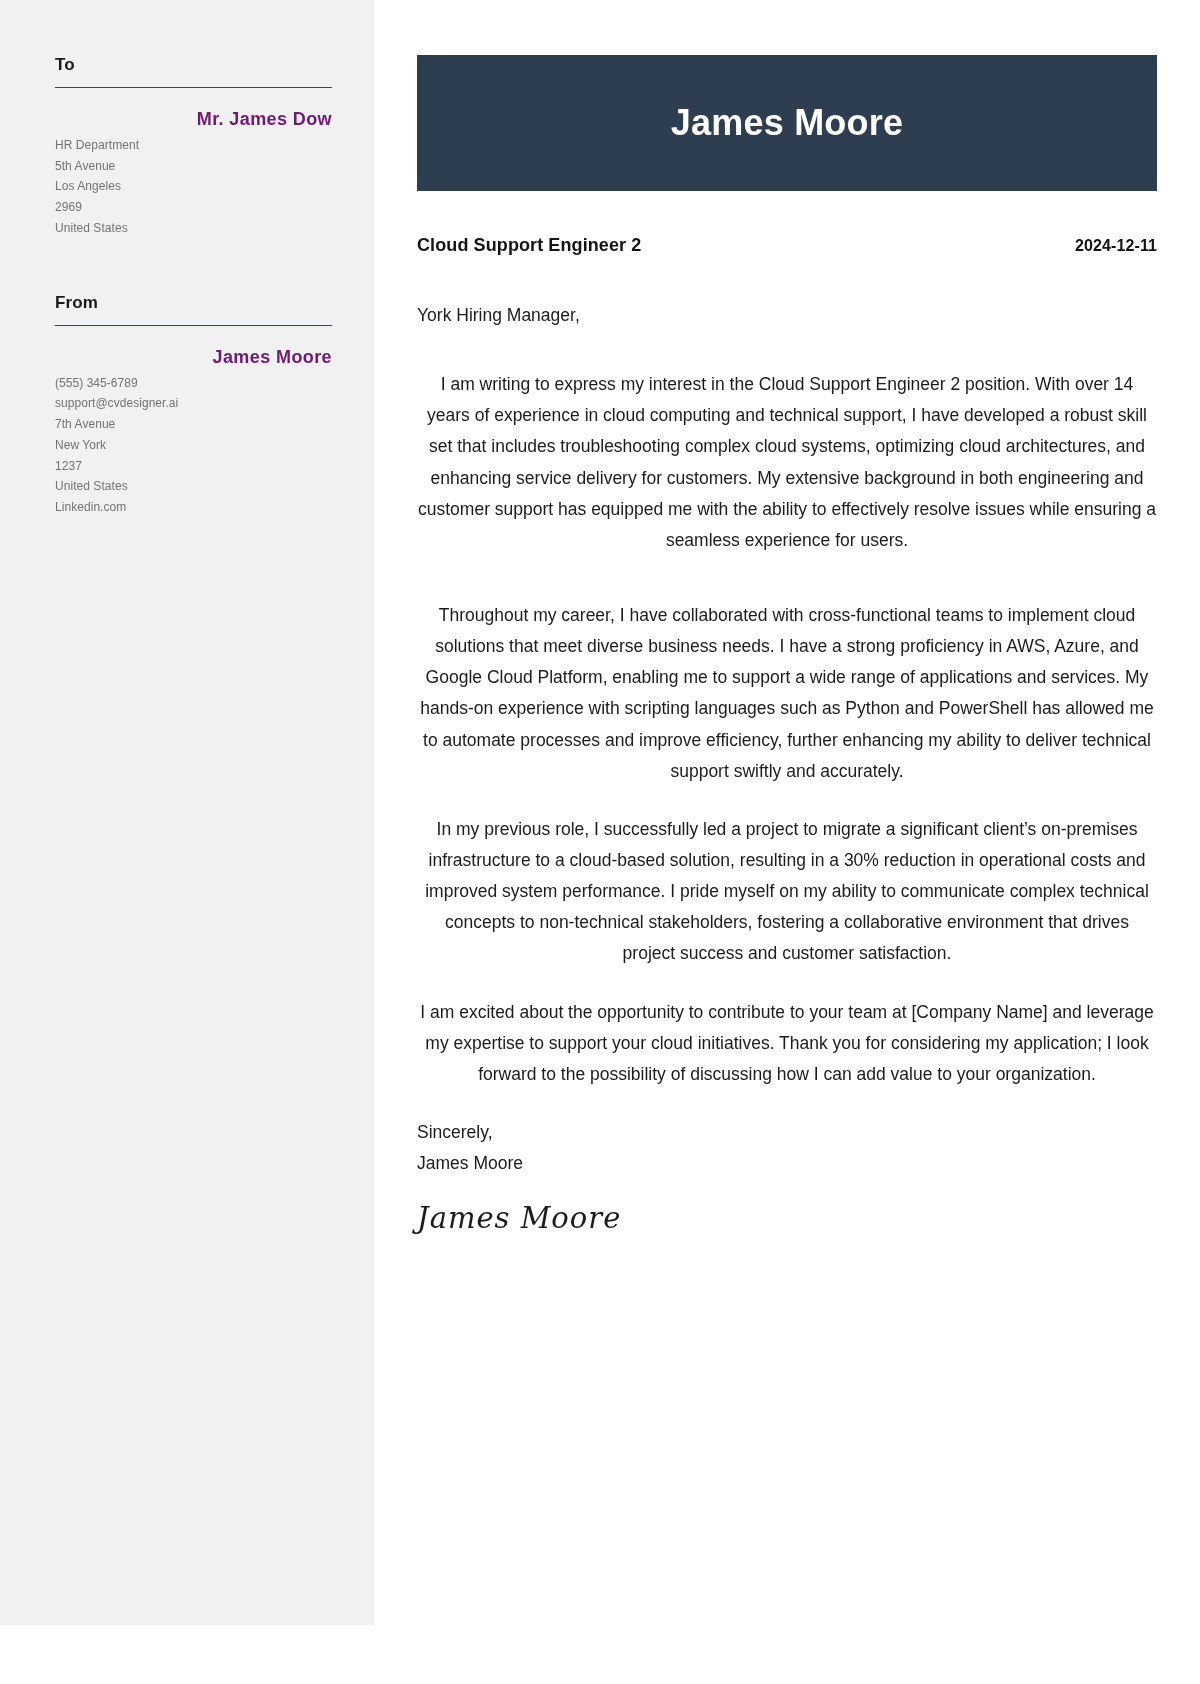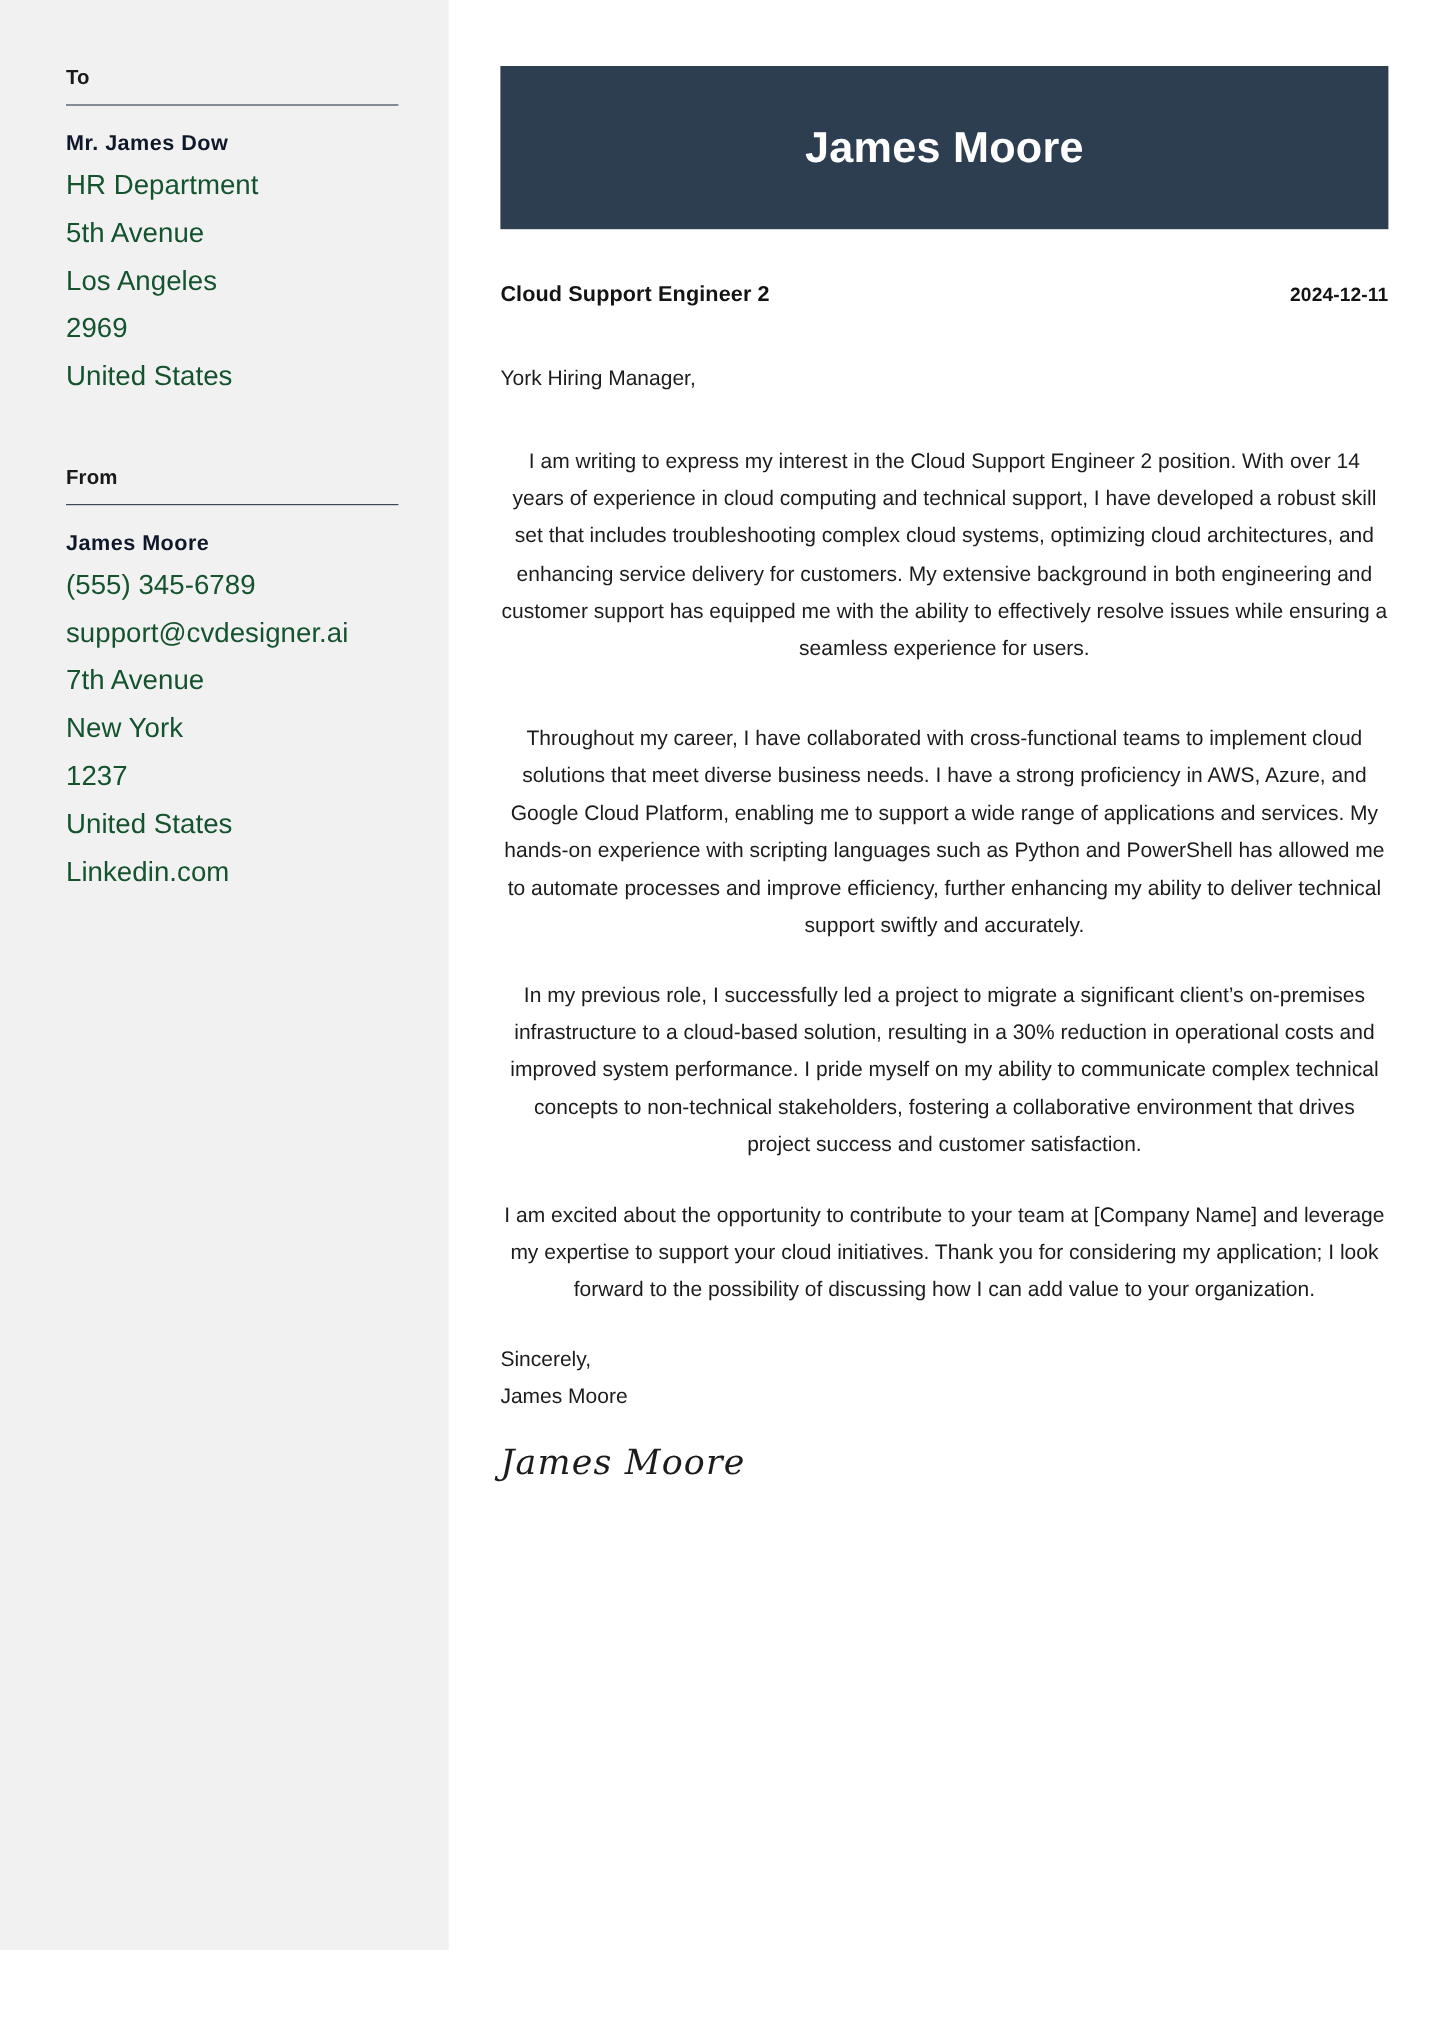--- a/index.html
+++ b/index.html
@@ -40,29 +40,30 @@
     color: #1a1a1a;
     letter-spacing: 0.1px;
     padding-bottom: 12px;
     margin-bottom: 16px;
     border-bottom: 1.6px solid #3c4858;
   }
 
   .side-name {
     font-size: 18px;
     font-weight: 700;
-    color: #0f172a;
+    color: #701a75;
     letter-spacing: 0.4px;
     line-height: 1.72;
+    text-align: right;
   }
 
   .side-line {
-    font-size: 23px;
+    font-size: 12px;
     font-weight: 400;
-    color: #14532d;
+    color: #737373;
     line-height: 1.73;
     letter-spacing: 0.05px;
   }
 
   .spacer-between { height: 38px; }
 
   
   .main {
     flex: 1;
     position: relative;

